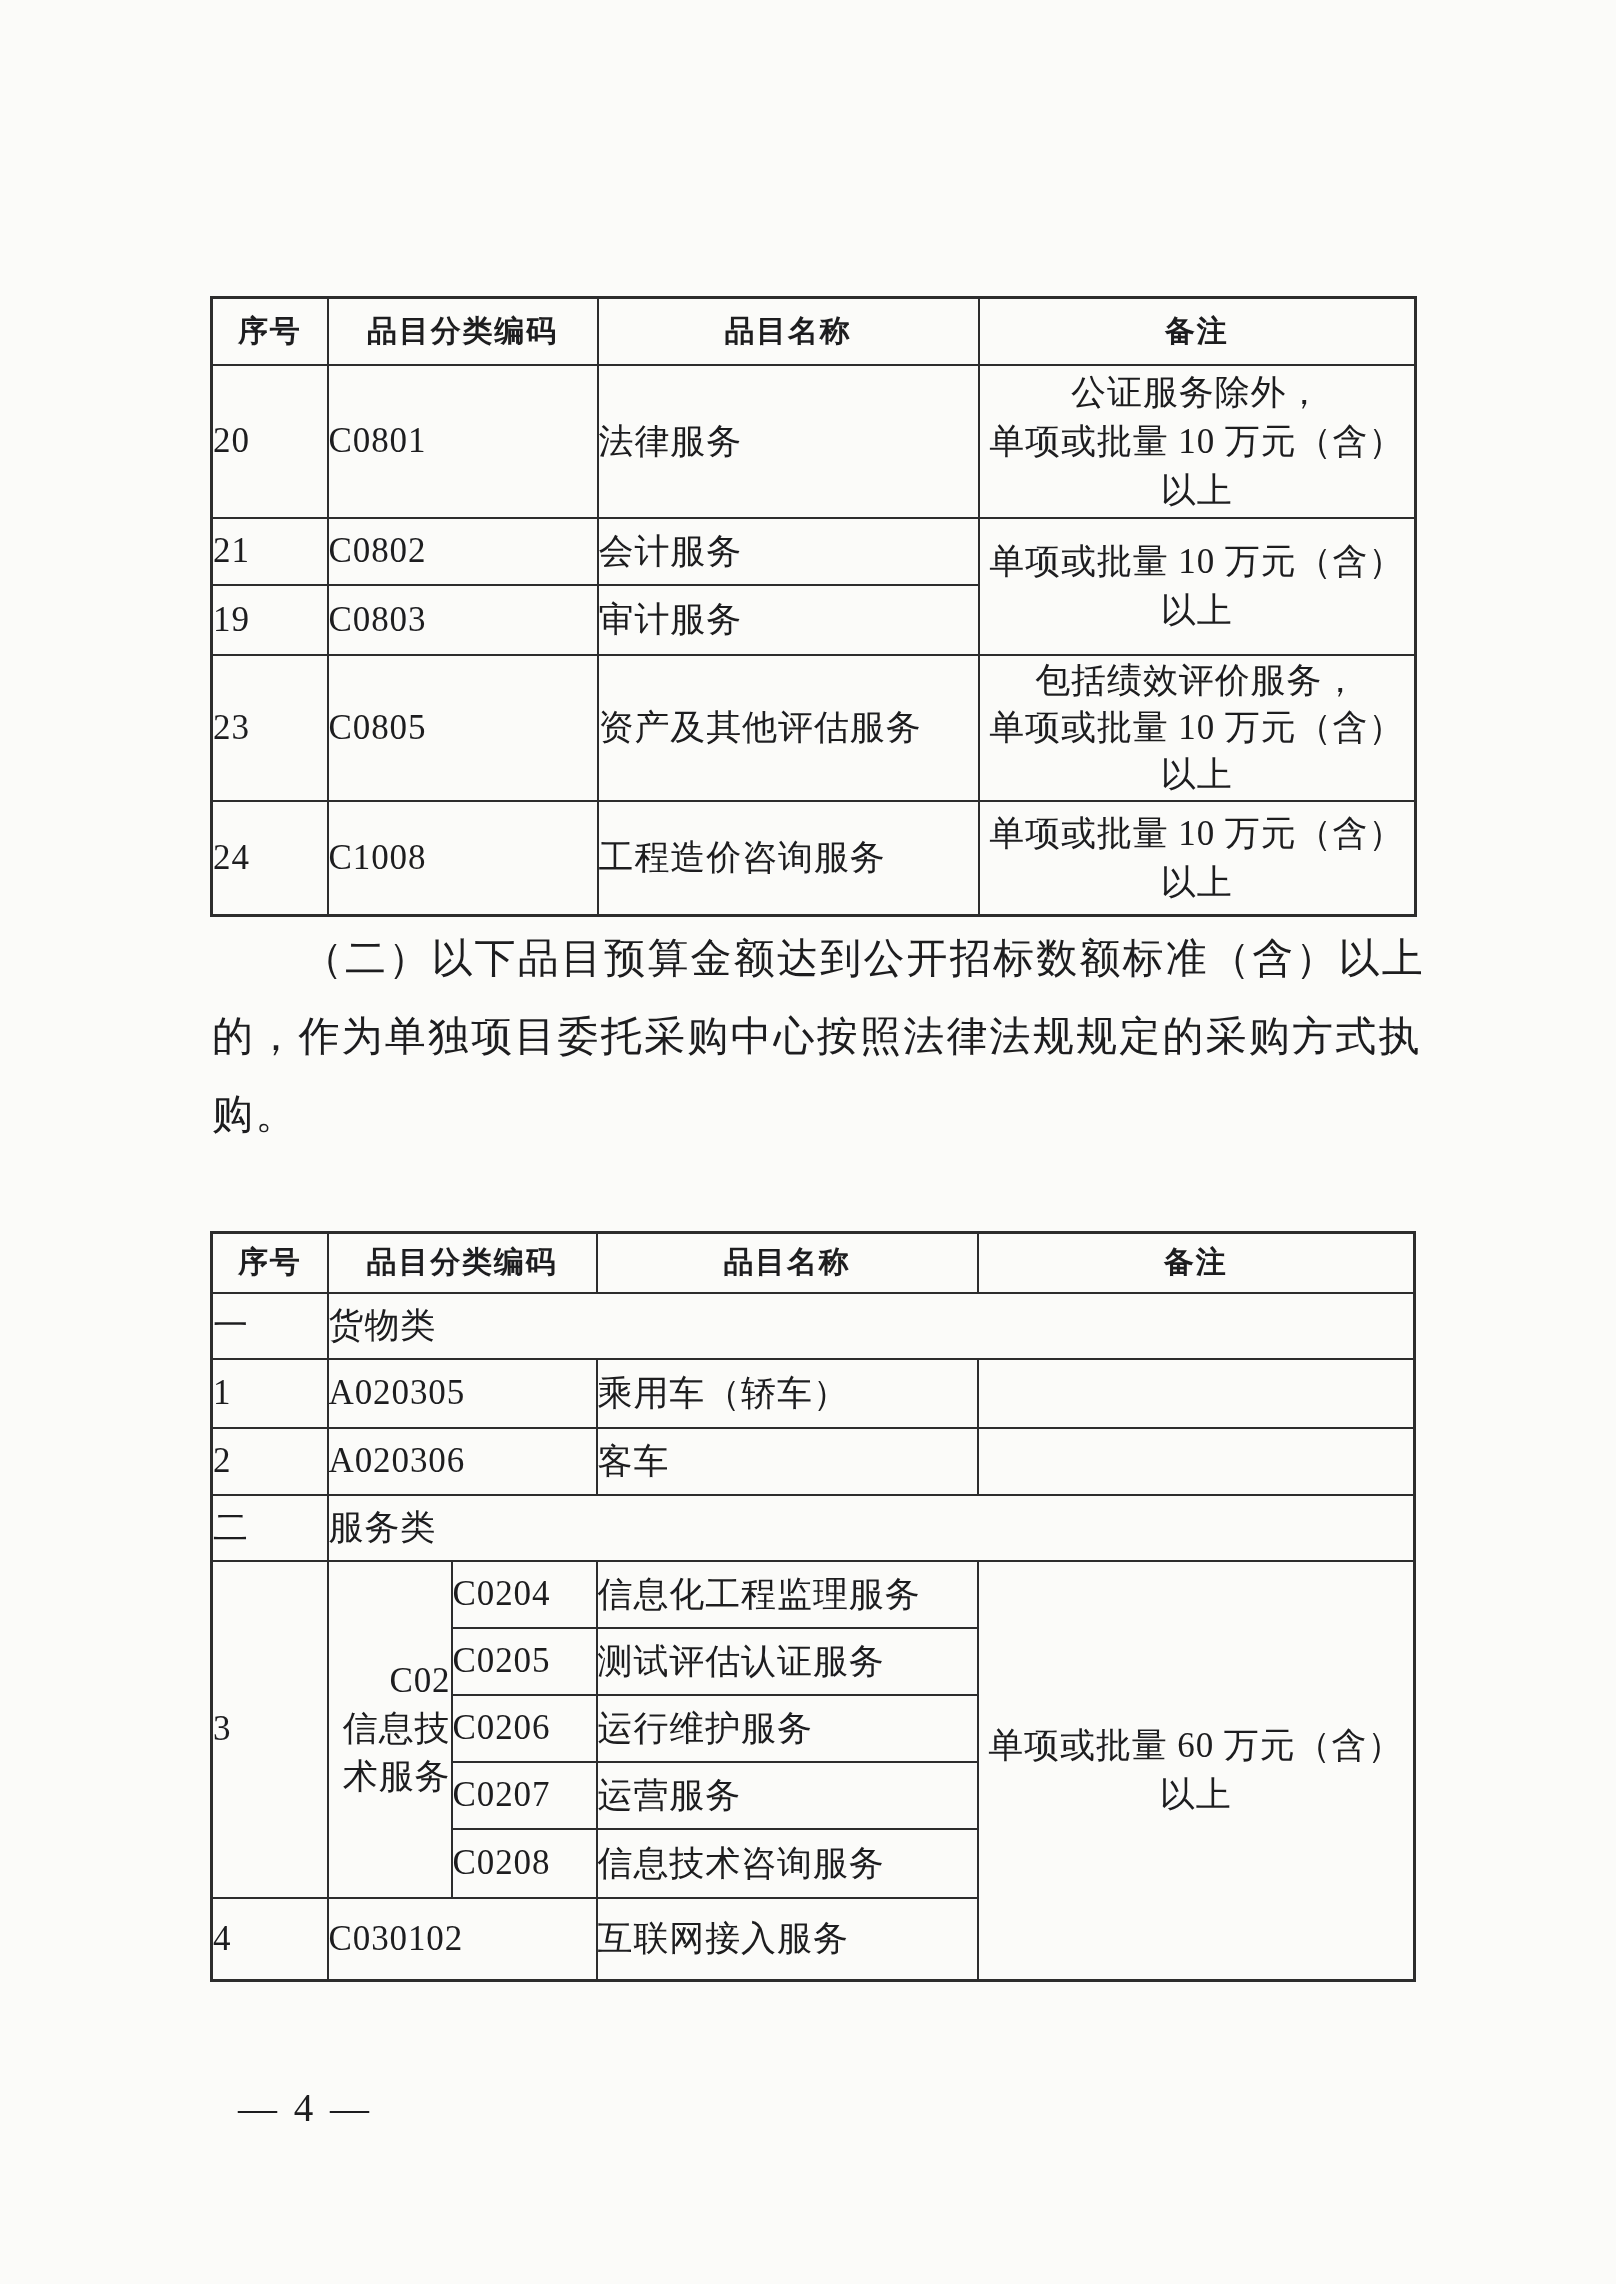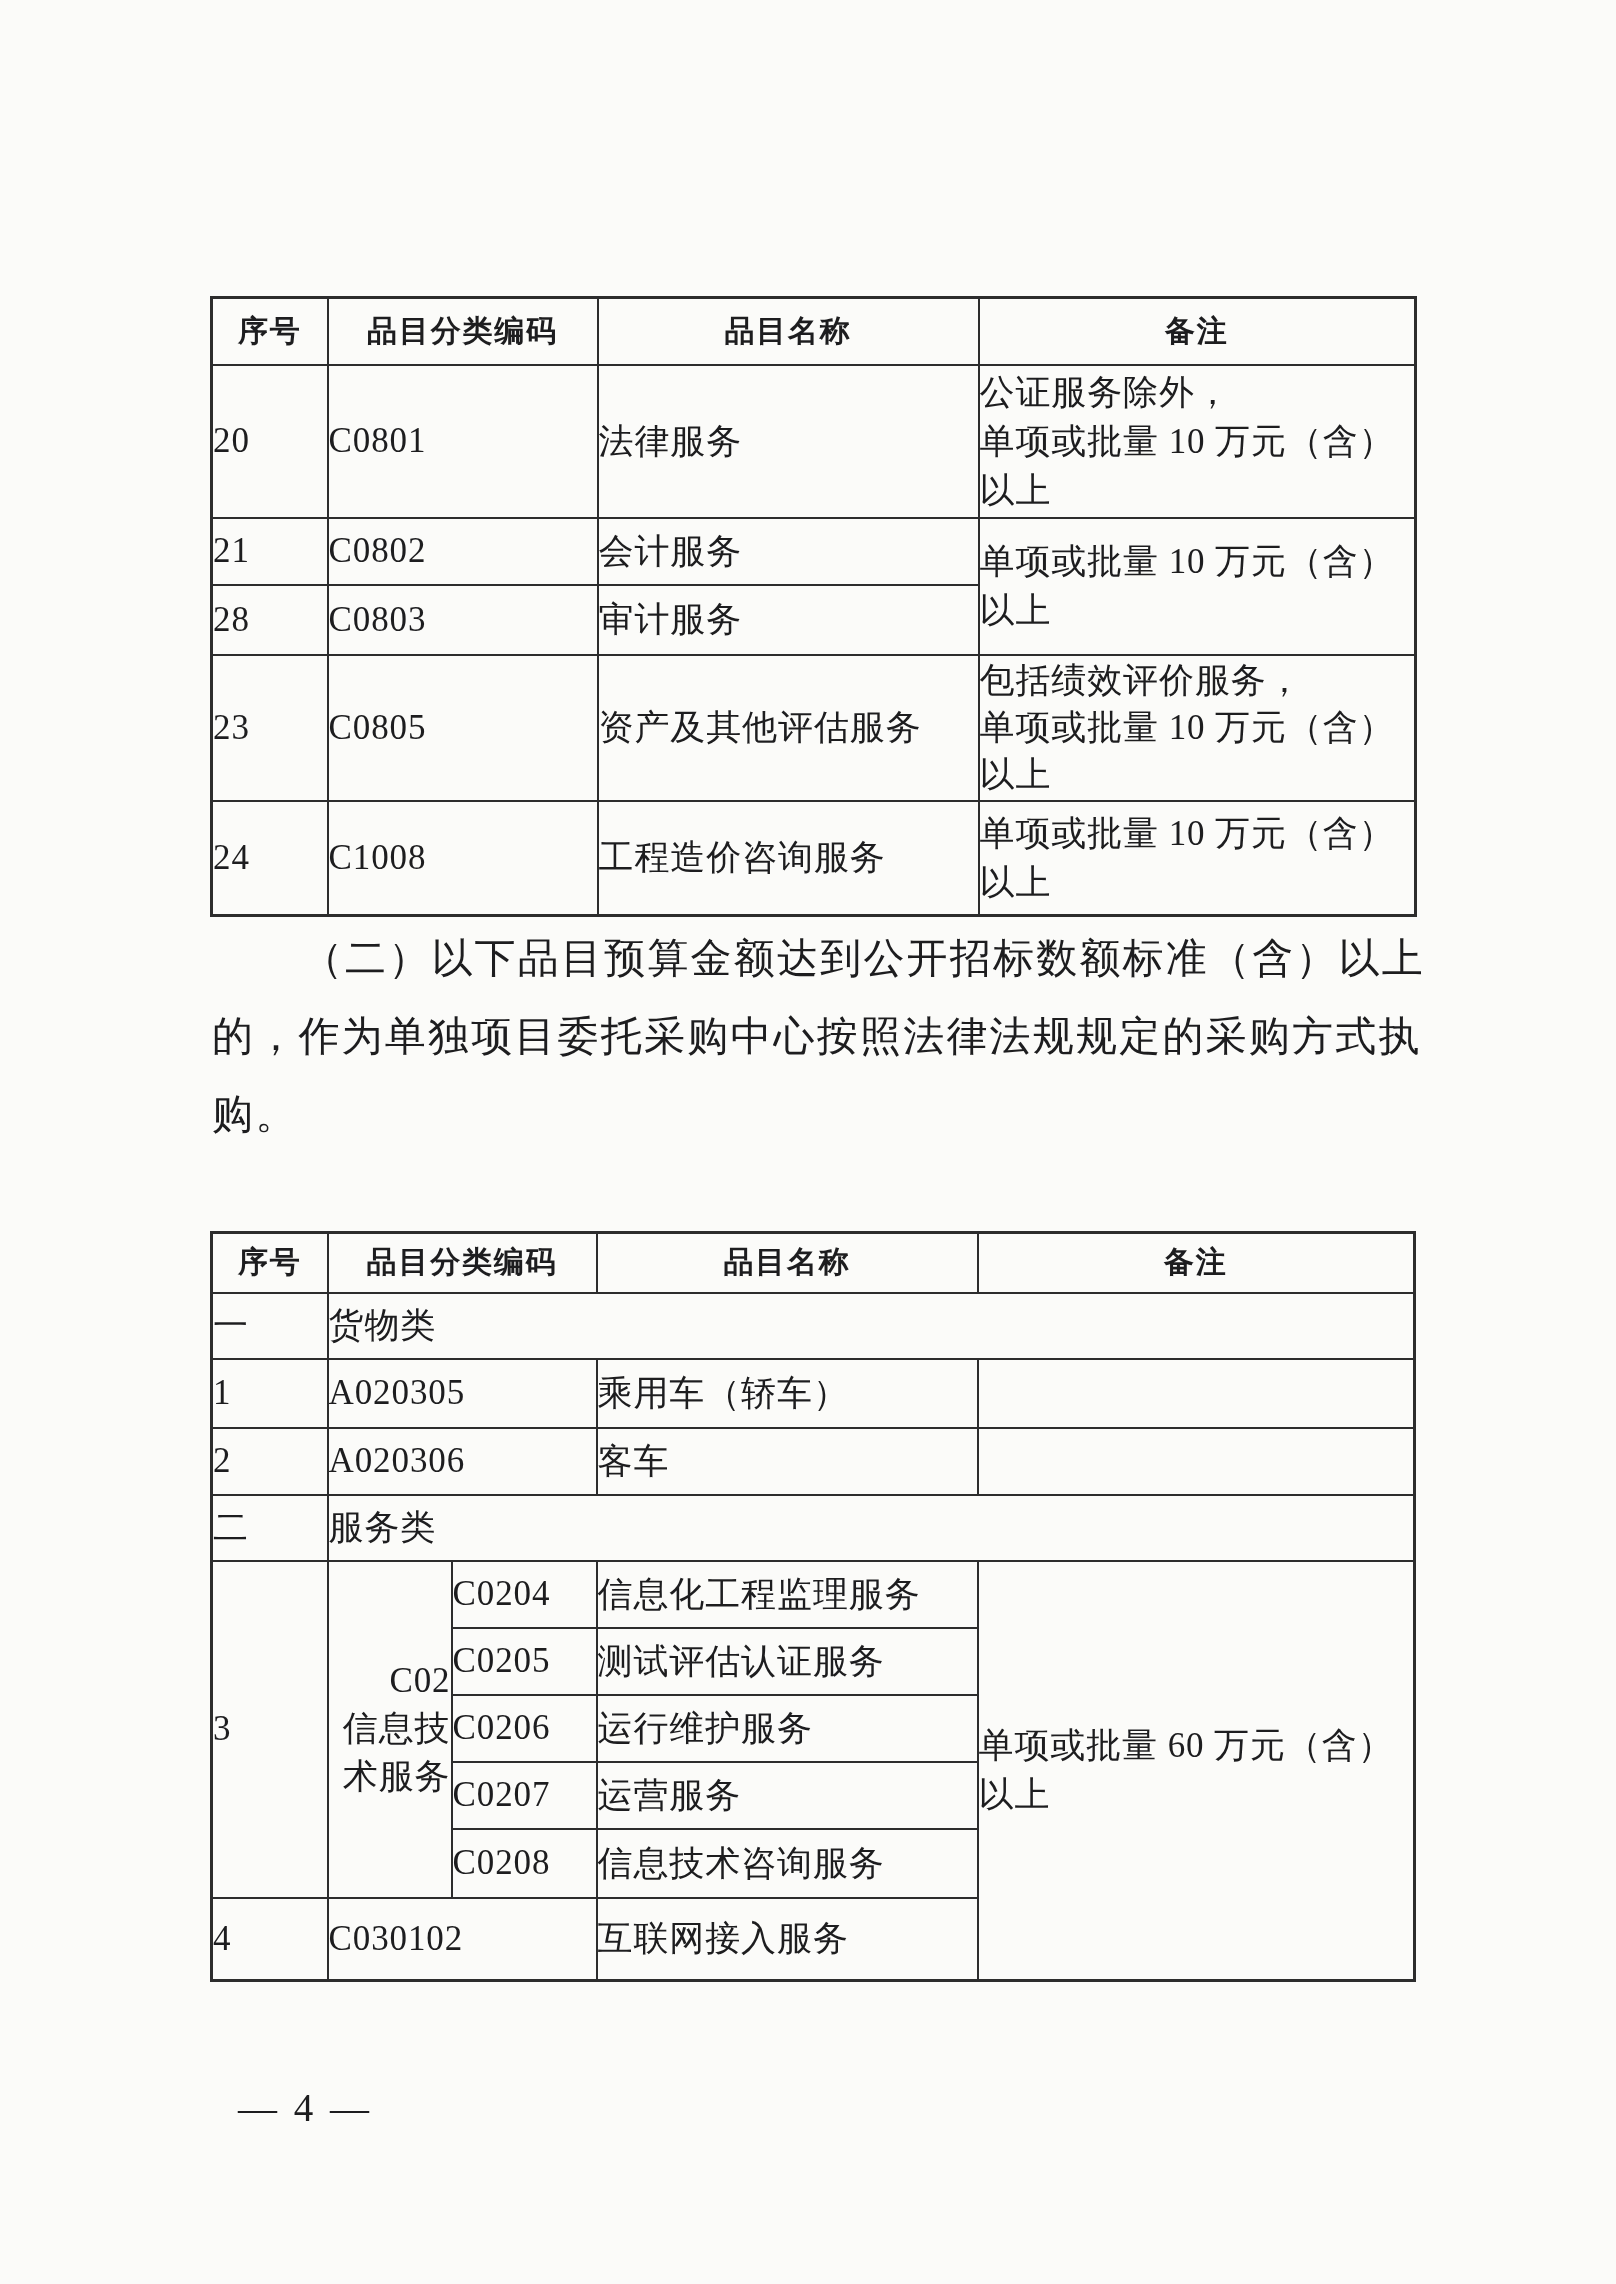--- a/index.html
+++ b/index.html
@@ -30,21 +30,21 @@
     font-family: "Liberation Sans", "DejaVu Sans", sans-serif;
     font-weight: 700;
     font-size: 30px;
     letter-spacing: 1.8px;
   }
   table.doc-table td {
     font-size: 35px;
     letter-spacing: 0.9px;
   }
   td.c { }
-  td.r { text-align: left; padding: 3.5px 8.9px 3.5px 10.6px; line-height: 49px; }
+  td.r { text-align: center; padding: 3.5px 8.9px 3.5px 10.6px; line-height: 49px; }
   .pre { white-space: pre-line; }
   td.parent-code { text-align: right; line-height: 48px; padding: 1.8px; }
 
   
   #table1 { left: 210px; top: 296px; width: 1204px; }
   
   #table2 { left: 210px; top: 1231px; width: 1204px; }
   #table2 td { font-size: 35px; }
 
   
@@ -96,21 +96,21 @@
 以上</td>
       </tr>
       <tr style="height:67px">
         <td class="c">21</td>
         <td class="c">C0802</td>
         <td class="c">会计服务</td>
         <td class="r pre" rowspan="2">单项或批量 10 万元（含）
 以上</td>
       </tr>
       <tr style="height:70px">
-        <td class="c">28</td>
+        <td class="c">19</td>
         <td class="c">C0803</td>
         <td class="c">审计服务</td>
       </tr>
       <tr style="height:146px">
         <td class="c">23</td>
         <td class="c">C0805</td>
         <td class="c">资产及其他评估服务</td>
         <td class="r pre" style="line-height:47px">包括绩效评价服务，
 单项或批量 10 万元（含）
 以上</td>

